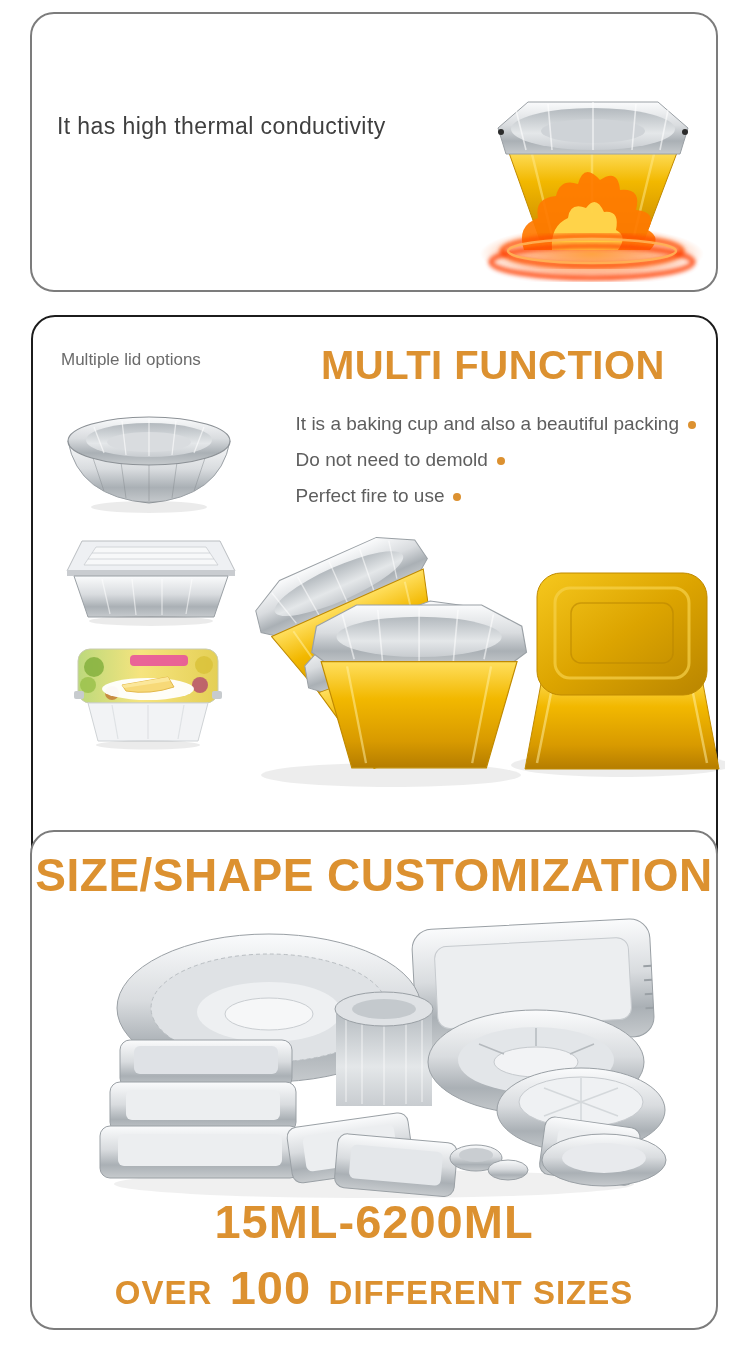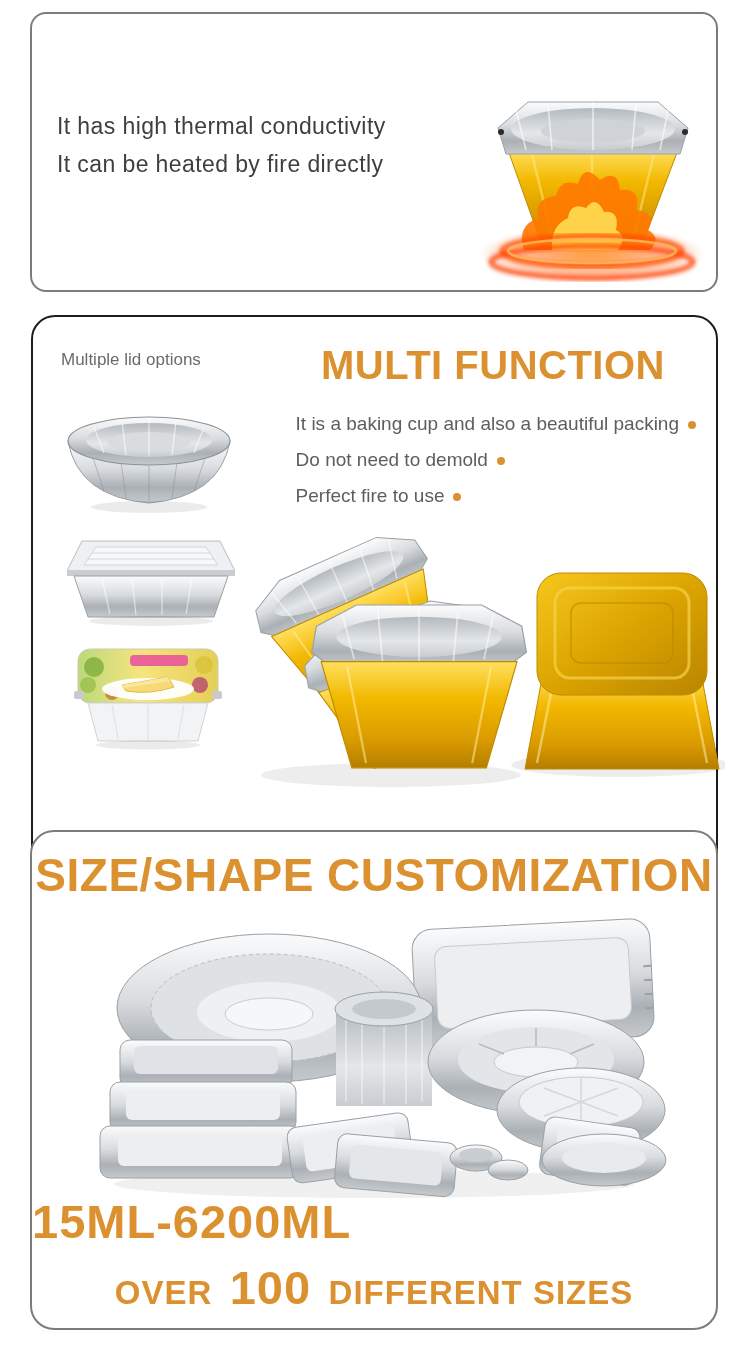--- a/index.html
+++ b/index.html
@@ -10,21 +10,21 @@
   }
   *{margin:0;padding:0;box-sizing:border-box;}
   body{
     width:750px;height:1349px;background:#ffffff;
     font-family:"Liberation Sans", sans-serif;
     position:relative;overflow:hidden;
   }
   .card{position:absolute;background:#fff;border-radius:24px;}
   .card-gray{border:2px solid #7C7C7C;}
   .card-dark{border:2px solid #1C1C1C;}
-  #card-thermal{left:30px;top:12px;width:688px;height:280px;border-radius:16px;}
+  #card-thermal{left:30px;top:12px;width:688px;height:280px;}
   #card-multi{left:31px;top:315px;width:687px;height:598px;}
   #card-size{left:30px;top:830px;width:688px;height:500px;}
 
   .thermal-text{
     position:absolute;left:25px;top:93px;
     font-size:23px;line-height:38px;color:var(--text-dark);
     letter-spacing:.4px;white-space:nowrap;
   }
   .thermal-img{position:absolute;left:436px;top:44px;width:248px;height:228px;}
 
@@ -43,21 +43,21 @@
   .img-rectlid{position:absolute;left:29px;top:204px;width:178px;height:106px;}
   .img-printed{position:absolute;left:39px;top:324px;width:152px;height:110px;}
   .img-goldcups{position:absolute;left:208px;top:128px;width:484px;height:358px;}
 
   .size-title{
     position:absolute;left:0;top:16px;width:100%;text-align:center;
     font-size:46px;font-weight:bold;color:var(--accent);letter-spacing:.5px;white-space:nowrap;
   }
   .img-assort{position:absolute;left:52px;top:80px;width:584px;height:290px;}
   .size-range{
-    position:absolute;left:0;top:362px;width:100%;text-align:left;
+    position:absolute;left:0;top:362px;width:100%;text-align:center;
     font-size:47px;font-weight:bold;color:var(--accent);letter-spacing:1px;
   }
   .size-over{
     position:absolute;left:0;top:428px;width:100%;text-align:center;color:var(--accent);
     font-weight:bold;letter-spacing:1px;
   }
   .size-over .small{font-size:33px;}
   .size-over .big{font-size:47px;margin:0 12px;}
   svg{display:block;}
 </style>
@@ -107,21 +107,20 @@
       <path d="M30 8 L40 46 M60 4 L64 48 M95 2 L95 48 M128 4 L124 48 M158 8 L150 46" stroke="#ffffff" stroke-width="1.4" opacity=".55" fill="none"></path>
       <polygon points="12,48 178,48 152,138 38,138" fill="url(#goldV)" stroke="#c08a00" stroke-width="1"></polygon>
       <path d="M34 52 L50 134 M156 52 L140 134" stroke="#fff1a8" stroke-width="2" opacity=".5" fill="none"></path>
     </g>
   </defs>
 </svg>
 
 <section class="card card-gray" id="card-thermal">
   <div class="thermal-text">
     <div>It has high thermal conductivity</div>
-    <div>It can be heated by fire directly</div>
   </div>
   <svg class="thermal-img" viewBox="0 0 248 228">
 
     <ellipse cx="124" cy="196" rx="112" ry="28" fill="url(#glowRad)"></ellipse>
 
     <polygon points="40,92 210,92 176,182 72,182" fill="url(#goldV)" stroke="#c08a00" stroke-width="1"></polygon>
     <path d="M64 96 L84 178 M186 96 L166 178 M124 96 L124 180" stroke="#ffe98c" stroke-width="2.5" opacity=".5" fill="none"></path>
 
     <polygon points="30,70 60,44 190,44 220,70 212,96 38,96" fill="url(#silverV)" stroke="#9aa0a5" stroke-width="1"></polygon>
     <ellipse cx="125" cy="71" rx="82" ry="21" fill="url(#silverIn)"></ellipse>

